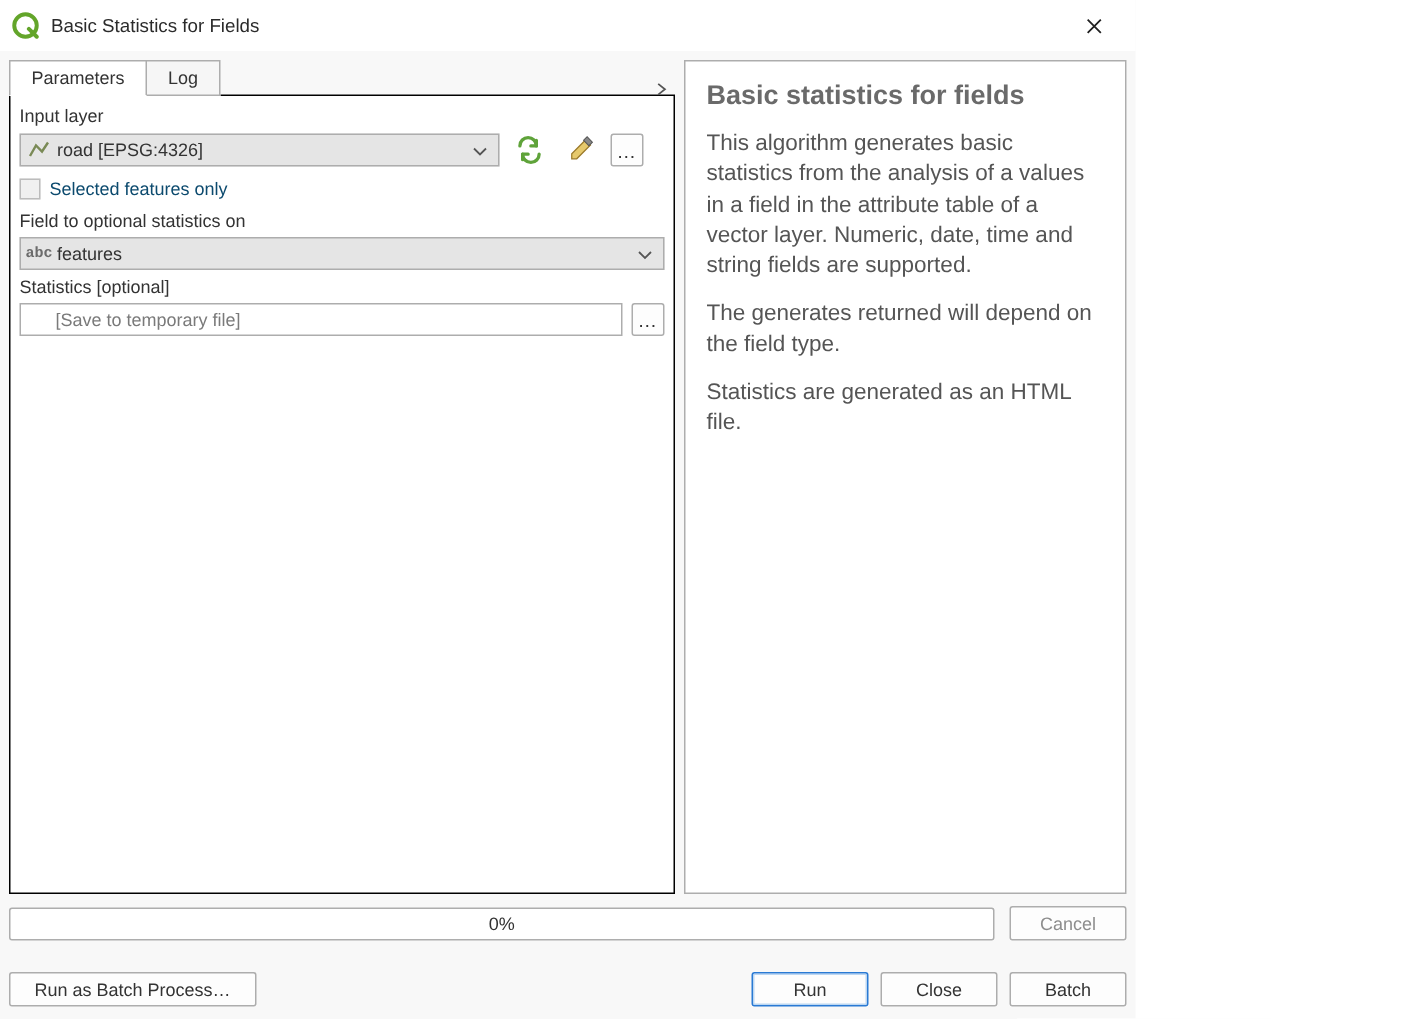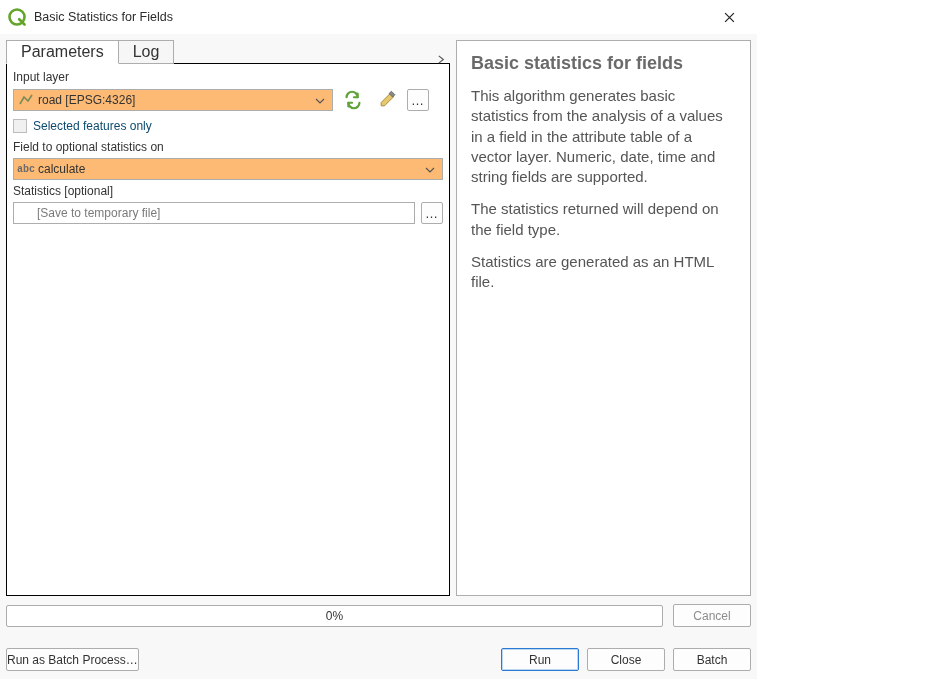--- a/index.html
+++ b/index.html
@@ -9,49 +9,49 @@
   .titlebar .app-icon { width:18px; height:18px; margin-right:8px; }
   .titlebar .title { font-size:12.5px; color:#2b2b2b; }
   .titlebar .spacer { flex:1; }
   .titlebar .win-close { width:40px; height:28px; display:flex; align-items:center; justify-content:center; }
 
   .body { flex:1; display:flex; flex-direction:column; padding:6px 6px 8px 6px; }
   .content-row { flex:1; display:flex; gap:6px; min-height:0; }
 
   .left-pane { width:444px; display:flex; flex-direction:column; }
   .tabbar { display:flex; align-items:flex-end; height:24px; position:relative; }
-  .tab { height:22px; padding:11px 14px; display:flex; align-items:center; border:1px solid #adadad; background:#f6f6f6; margin-right:-1px; position:relative; font-size:16px; color:#333; cursor:pointer;}
+  .tab { height:22px; padding:11px 14px; display:flex; align-items:center; border:1px solid #adadad; background:#f6f6f6; margin-right:-1px; position:relative; font-size:12px; color:#333; cursor:pointer;}
   .tab.active { background:#fff; border-bottom:1px solid #fff; z-index:2; }
   .tab-expand { flex:1; display:flex; justify-content:flex-end; align-items:center; padding-right:4px; color:#555;}
   .param-panel { border:1px solid #000000; background:#fff; flex:1; padding:6px 6px 6px 6px; margin-top:-1px; display:flex; flex-direction:column; gap:4px; overflow:hidden;}
   .label { font-size:12px; color:#333; }
   .row { display:flex; align-items:center; gap:6px; }
 
-  .combo { flex:1; height:22px; border:1px solid #adadad; background:#fdba74; display:flex; align-items:center; padding:0 4px; position:relative; }
+  .combo { flex:1; height:22px; border:1px solid #adadad; background:#e5e5e5; display:flex; align-items:center; padding:0 4px; position:relative; }
   .combo .icon-slot { width:16px; height:16px; display:flex; align-items:center; justify-content:center; margin-right:4px; }
   .combo .text { flex:1; font-size:12px; color:#333; white-space:nowrap; overflow:hidden; }
   .combo .chev { width:16px; text-align:center; color:#555; }
 
   .icon-btn { width:28px; height:24px; display:flex; align-items:center; justify-content:center; border:1px solid transparent; border-radius:2px;}
   .icon-btn.bordered { border:1px solid #adadad; background:#fdfdfd; }
   .icon-btn span.dots { font-size:13px; letter-spacing:1px; color:#333; line-height:1;}
 
   .checkrow { display:flex; align-items:center; gap:6px; height:20px; color:#0c4a6e; }
   .checkrow .cb { width:14px; height:14px; border:1px solid #bcbcbc; background:#f0f0f0; }
 
   .textinput { flex:1; height:22px; border:1px solid #adadad; background:#fff; padding:0 23px; display:flex; align-items:center; color:#7a7a7a; font-size:12px; }
 
   .right-pane { flex:1; border:1px solid #adadad; background:#fff; padding:12px 14px; overflow:auto; }
   .right-pane h2 { margin:0 0 10px 0; font-size:18px; font-weight:700; color:#6a6a6a; }
   .right-pane p { margin:12px 0 10px 0; font-size:15px; color:#555; line-height:1.35; }
 
   .progress-row { margin-top:8px; display:flex; align-items:center; gap:10px; }
   .progress { flex:1; height:22px; border:1px solid #adadad; background:#fff; position:relative; border-radius:2px;}
   .progress .pct { position:absolute; inset:0; display:flex; align-items:center; justify-content:center; font-size:12px; color:#333; }
-  .btn { height:23px; padding:0 0; border:1px solid #adadad; background:#fdfdfd; font-size:12px; color:#333; display:flex; align-items:center; justify-content:center; min-width:78px; border-radius:2px; cursor:pointer;}
+  .btn { height:23px; padding:0 16px; border:1px solid #adadad; background:#fdfdfd; font-size:12px; color:#333; display:flex; align-items:center; justify-content:center; min-width:78px; border-radius:2px; cursor:pointer;}
   .btn.disabled { color:#8d8d8d; }
   .btn.primary { border-color:#2a7ad4; box-shadow: inset 0 0 0 1px #bcd7f2; }
   .bottom-row { margin-top:21px; display:flex; align-items:center; gap:8px; }
   .bottom-row .spacer { flex:1; }
 
   
   .abc { font-family: Liberation Mono, monospace; font-size:10px; color:#6b6b6b; font-weight:bold;}
 </style>
 </head>
 <body>
@@ -128,21 +128,21 @@
             <div class="cb"></div>
             <span>Selected features only</span>
           </div>
 
           <div class="label">Field to optional statistics on</div>
           <div class="row">
             <div class="combo">
               <span class="icon-slot">
                 <span class="abc">abc</span>
               </span>
-              <span class="text">calculate</span>
+              <span class="text">features</span>
               <span class="chev">
                 <svg viewBox="0 0 10 6" width="10" height="6">
                     <path d="M1 1 L5 5 L9 1" fill="none" stroke="#555" stroke-width="1.2"></path>
                   </svg>
               </span>
             </div>
           </div>
 
           <div class="label">Statistics [optional]</div>
           <div class="row">
@@ -151,21 +151,21 @@
               <span class="dots">…</span>
             </div>
           </div>
 
         </div>
       </div>
 
       <div class="right-pane">
         <h2>Basic statistics for fields</h2>
         <p>This algorithm generates basic statistics from the analysis of a values in a field in the attribute table of a vector layer. Numeric, date, time and string fields are supported.</p>
-        <p>The statistics returned will depend on the field type.</p>
+        <p>The generates returned will depend on the field type.</p>
         <p>Statistics are generated as an HTML file.</p>
       </div>
 
     </div>
 
     <div class="progress-row">
       <div class="progress">
         <div class="pct">0%</div>
       </div>
       <div class="btn disabled">Cancel</div>

